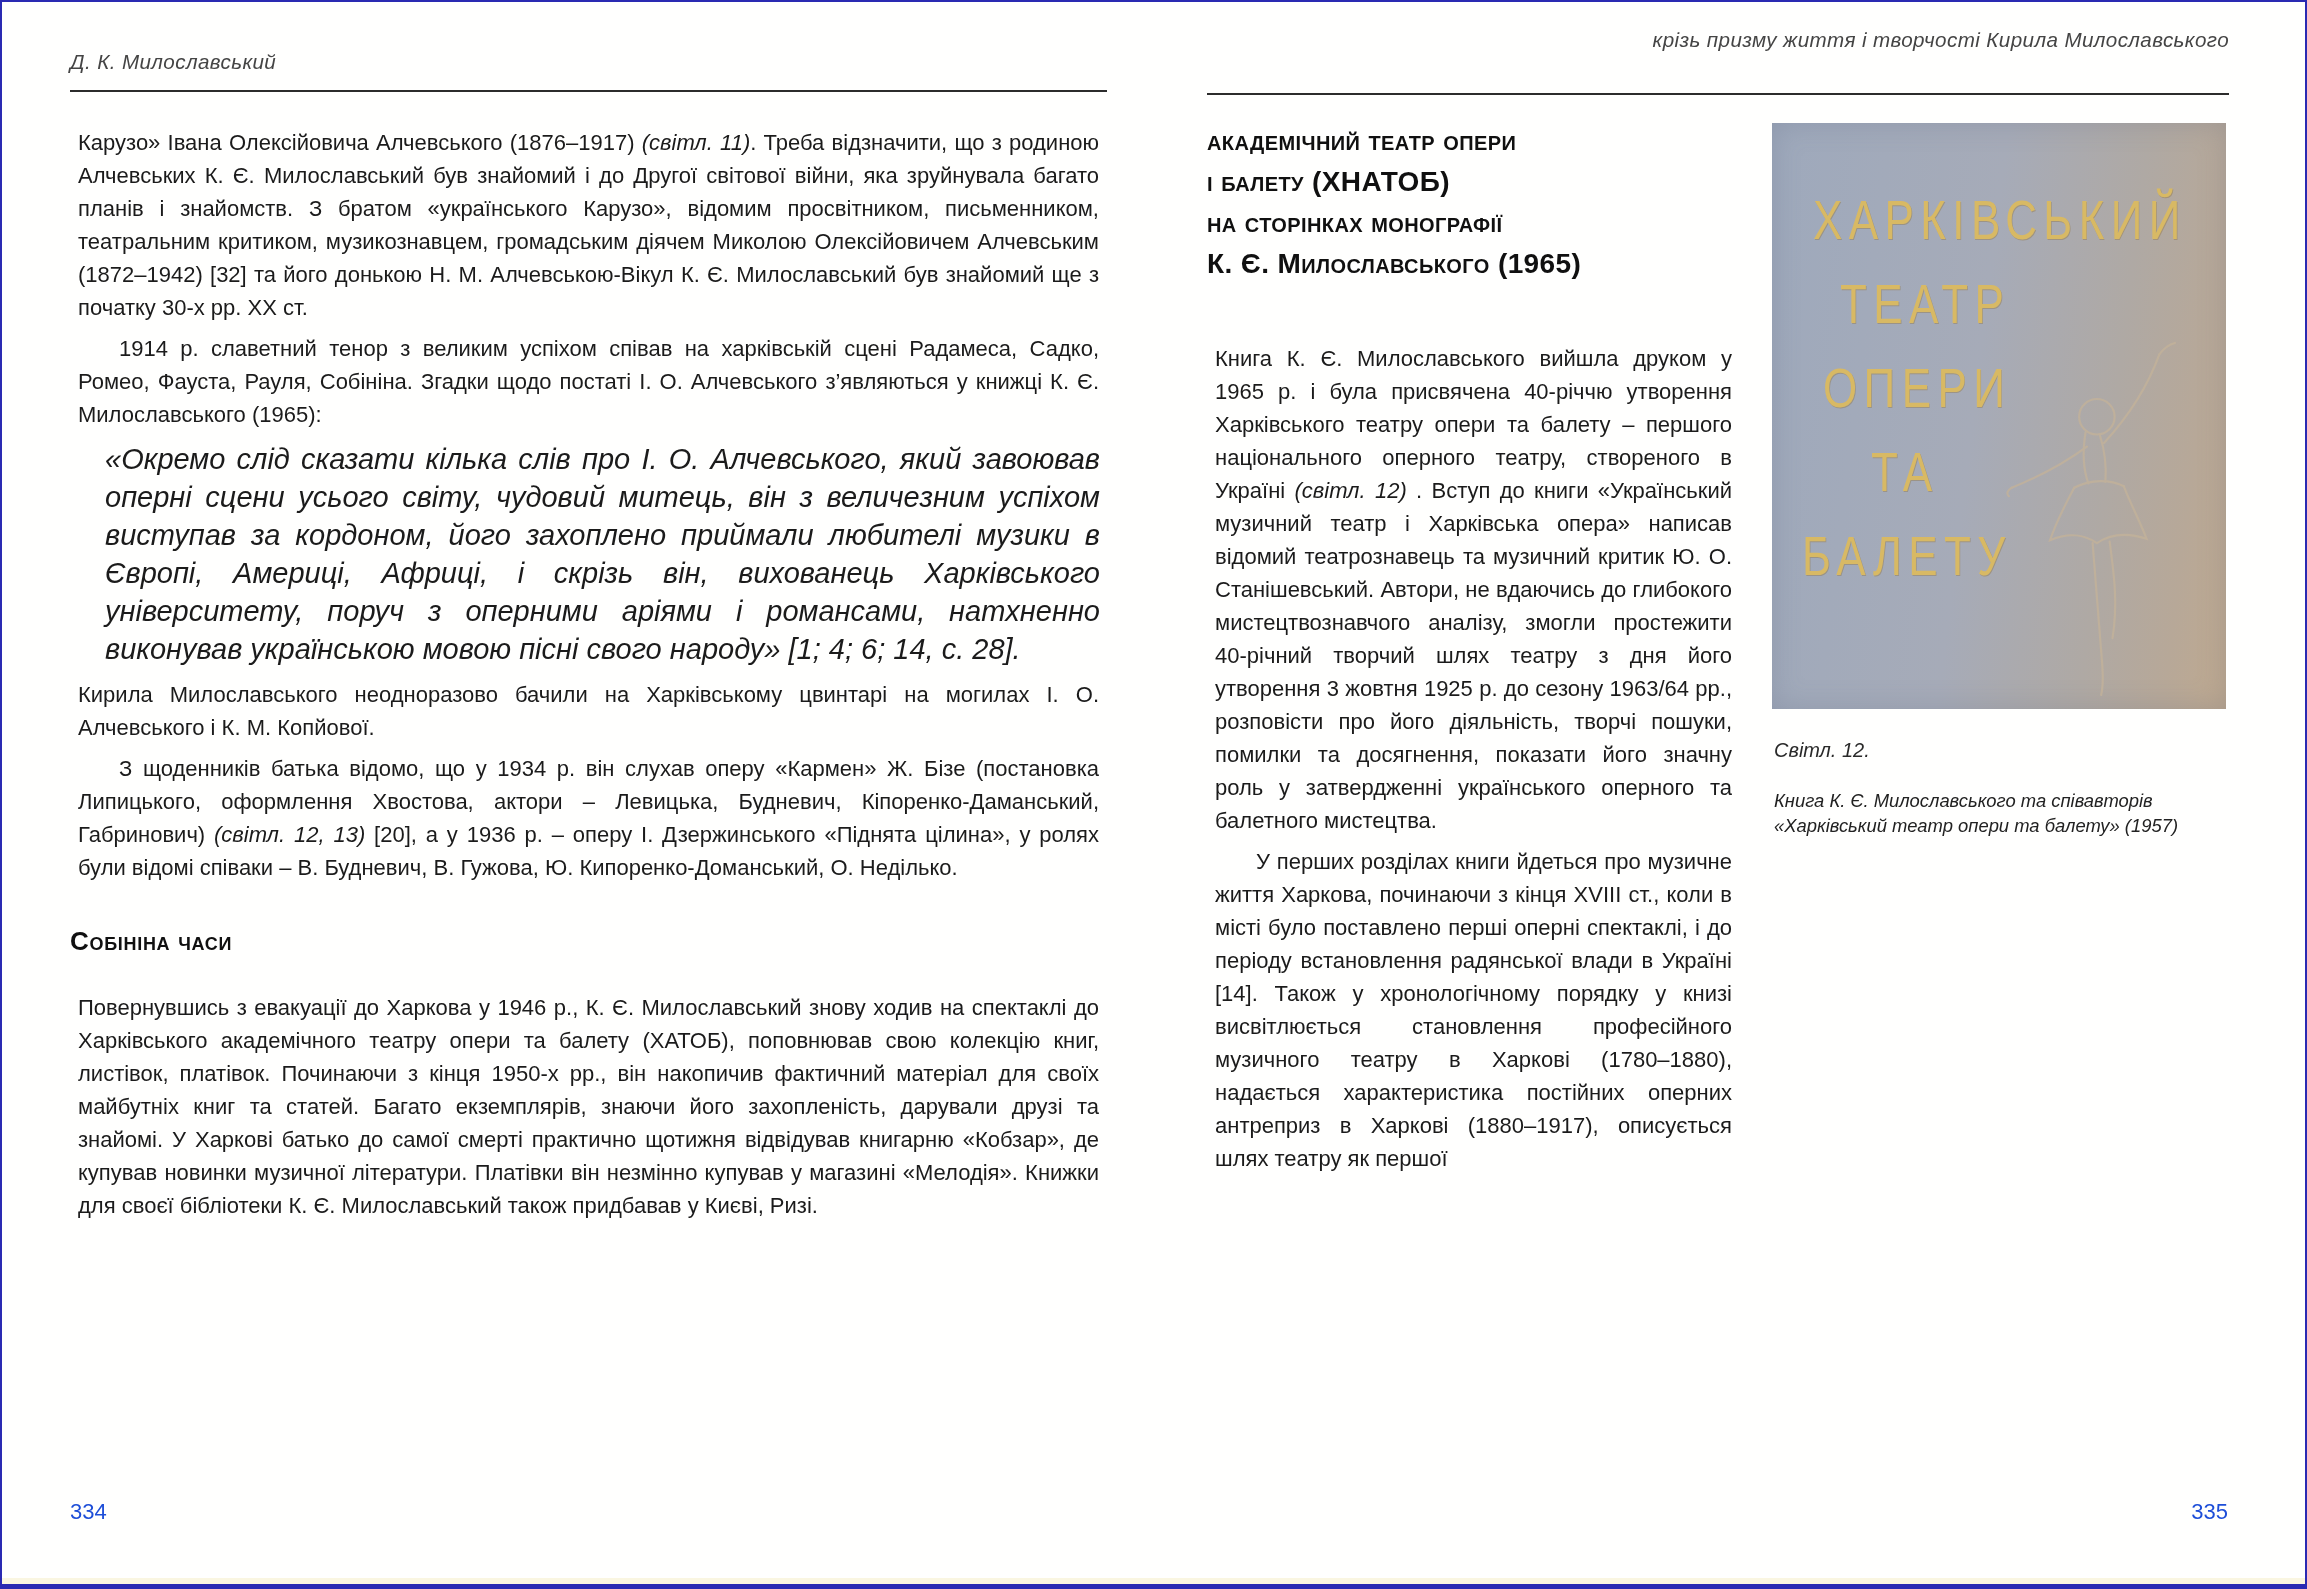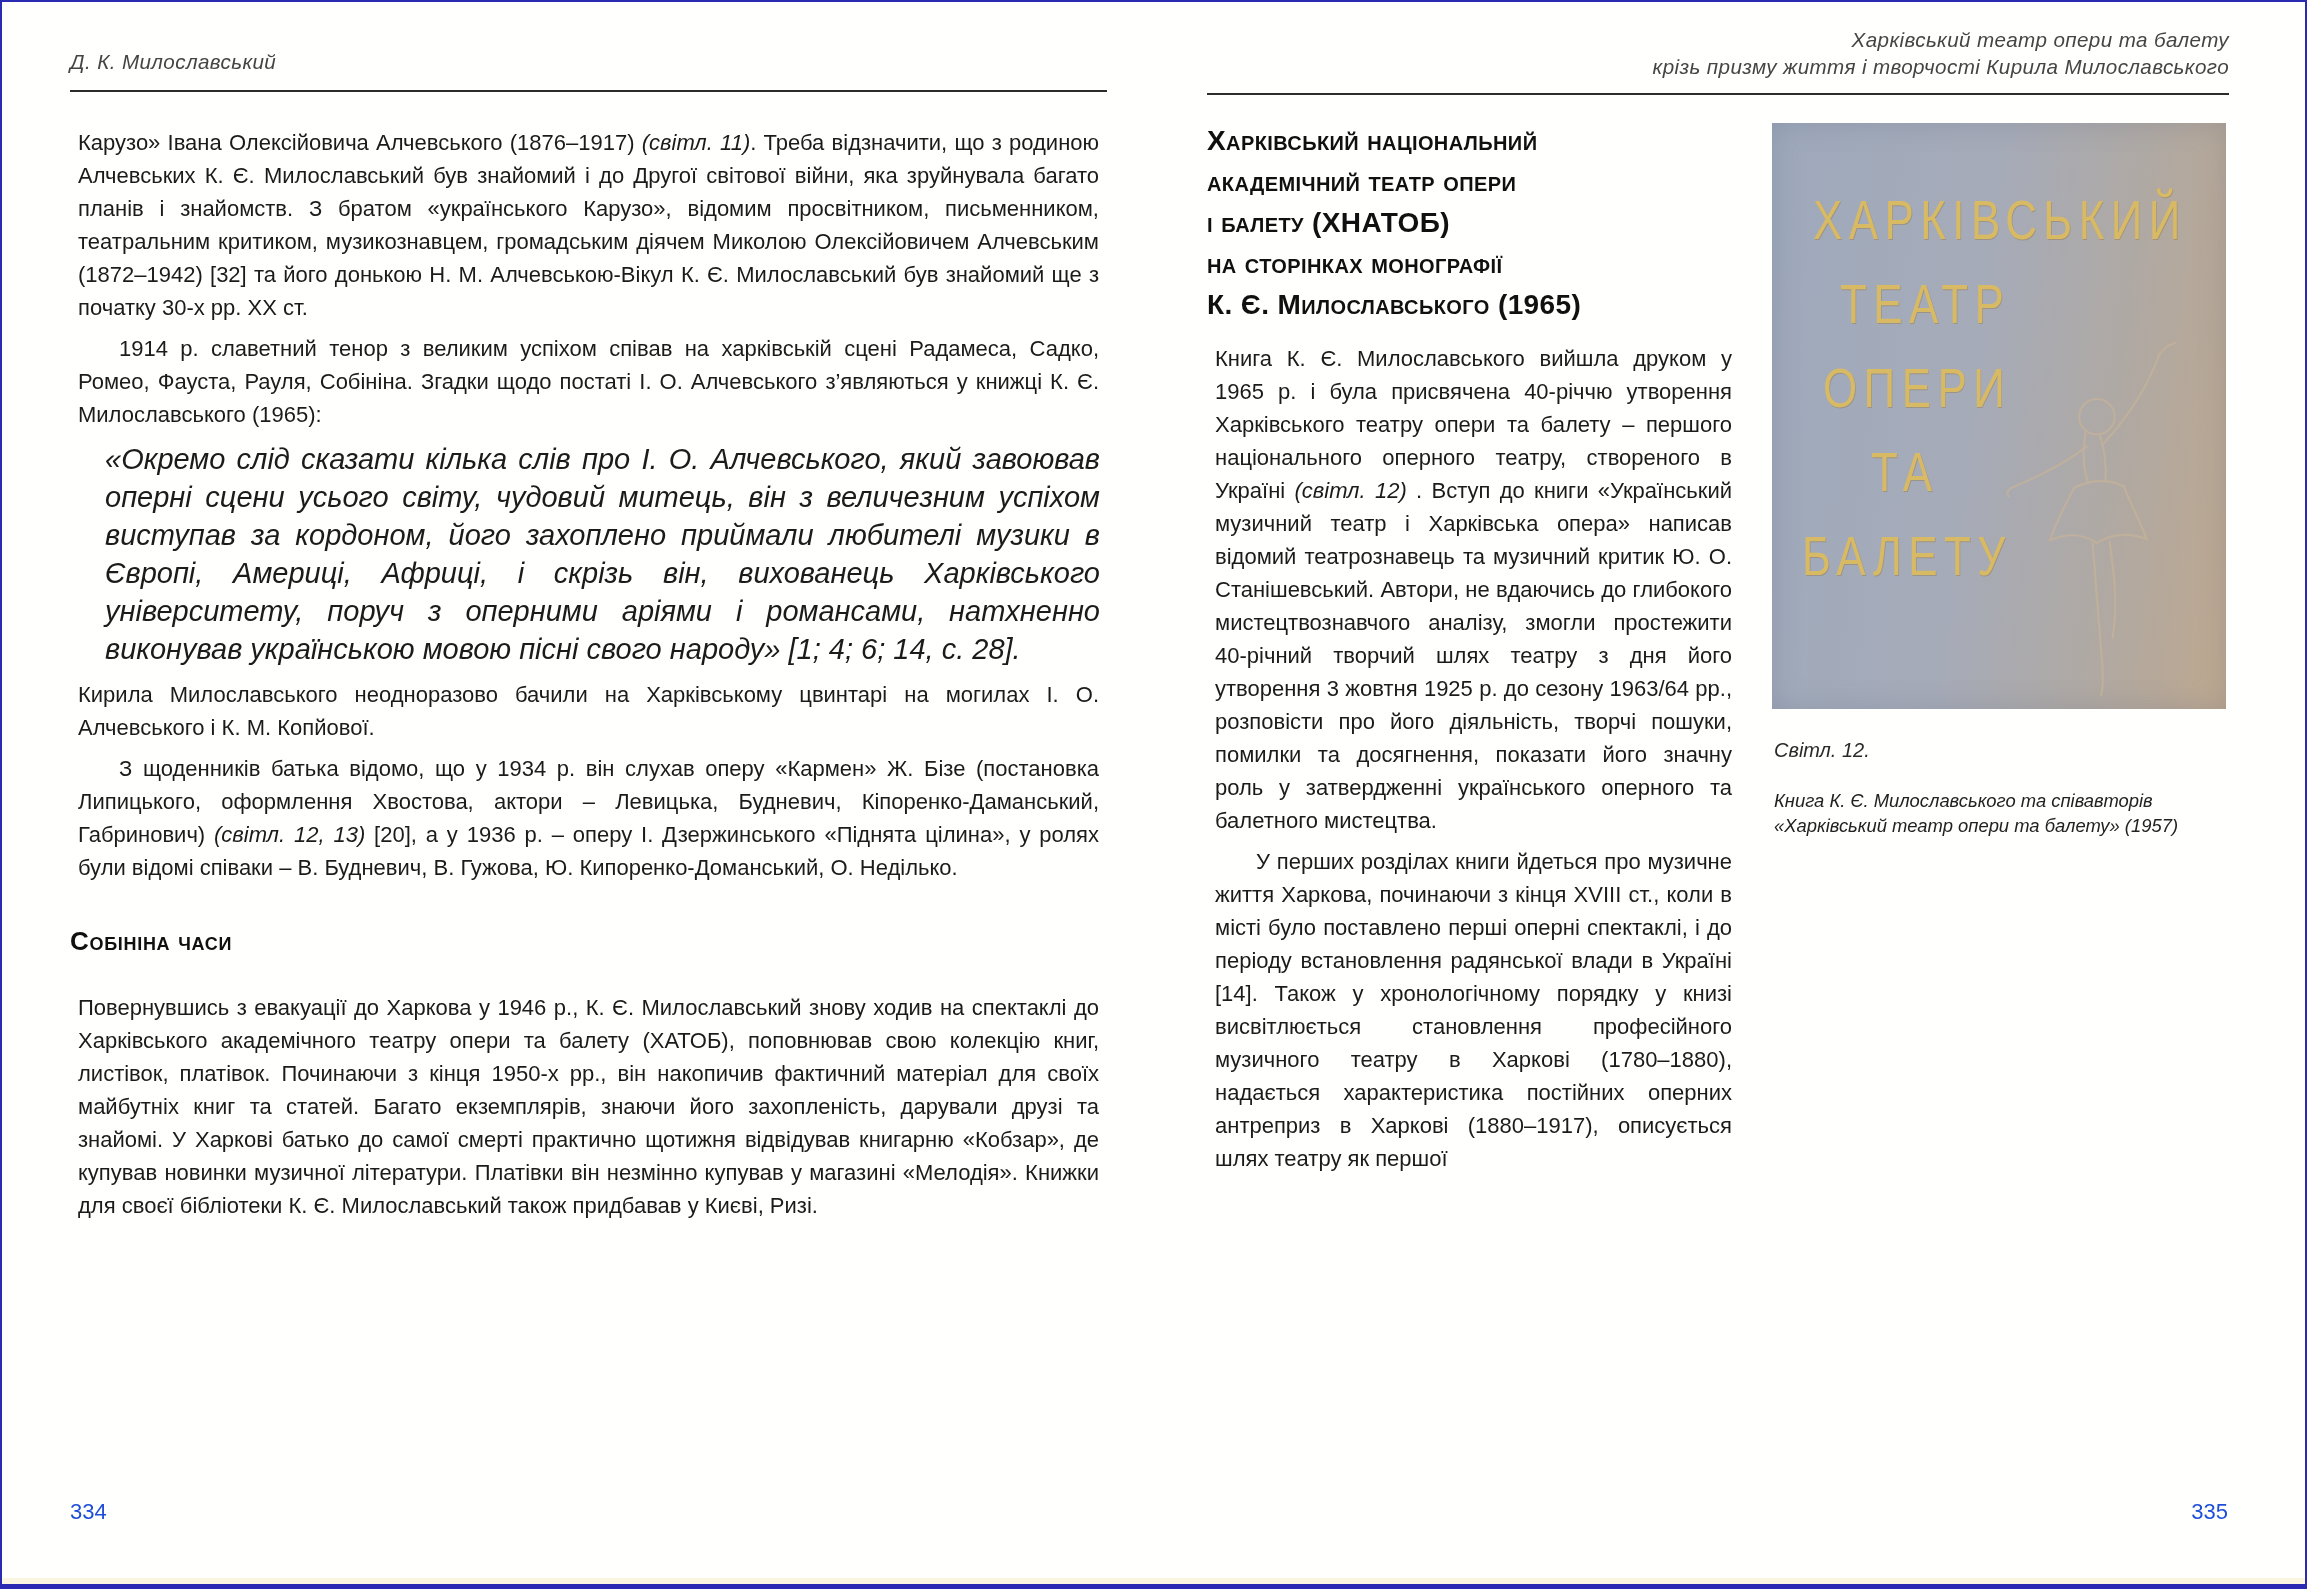--- a/index.html
+++ b/index.html
@@ -122,27 +122,25 @@
     <p class="indent"><span>З щоденників батька відомо, що у 1934 р. він слухав оперу «Кармен» Ж. Бізе (постановка Липицького, оформлення Хвостова, актори – Левицька, Будневич, Кіпоренко-Даманський, Габринович) </span><i>(світл. 12, 13)</i><span> [20], а у 1936 р. – оперу І. Дзержинського «Піднята цілина», у ролях були відомі співаки – В. Будневич, В. Гужова, Ю. Кипоренко-Доманський, О. Неділько.</span></p>
 
     <div class="sec-head">Собініна часи</div>
 
     <p>Повернувшись з евакуації до Харкова у 1946 р., К. Є. Милославський знову ходив на спектаклі до Харківського академічного театру опери та балету (ХАТОБ), поповнював свою колекцію книг, листівок, платівок. Починаючи з кінця 1950-х рр., він накопичив фактичний матеріал для своїх майбутніх книг та статей. Багато екземплярів, знаючи його захопленість, дарували друзі та знайомі. У Харкові батько до самої смерті практично щотижня відвідував книгарню «Кобзар», де купував новинки музичної літератури. Платівки він незмінно купував у магазині «Мелодія». Книжки для своєї бібліотеки К. Є. Милославський також придбавав у Києві, Ризі.</p>
   </div>
 
   <div class="pagenum pn-left">334</div>
 
   <div class="running-right">
-    <div>Харківський театр опери та балету</div>
     <div>крізь призму життя і творчості Кирила Милославського</div>
   </div>
   <div class="rule-right"></div>
 
   <div class="title-right">
-    <div>Харківський національний</div>
     <div>академічний театр опери</div>
     <div>і балету (ХНАТОБ)</div>
     <div>на сторінках монографії</div>
     <div>К. Є. Милославського (1965)</div>
   </div>
 
   <div class="col-right">
     <p><span>Книга К. Є. Милославського вийшла друком у 1965 р. і була присвячена 40-річчю утворення Харківського театру опери та балету – першого національного оперного театру, створеного в Україні </span><i>(світл. 12)</i><span> . Вступ до книги «Український музичний театр і Харківська опера» написав відомий театрознавець та музичний критик Ю. О. Станішевський. Автори, не вдаючись до глибокого мистецтвознавчого аналізу, змогли простежити 40-річний творчий шлях театру з дня його утворення 3 жовтня 1925 р. до сезону 1963/64 рр., розповісти про його діяльність, творчі пошуки, помилки та досягнення, показати його значну роль у затвердженні українського оперного та балетного мистецтва.</span></p>
     <p class="indent">У перших розділах книги йдеться про музичне життя Харкова, починаючи з кінця XVIII ст., коли в місті було поставлено перші оперні спектаклі, і до періоду встановлення радянської влади в Україні [14]. Також у хронологічному порядку у книзі висвітлюється становлення професійного музичного театру в Харкові (1780–1880), надається характеристика постійних оперних антреприз в Харкові (1880–1917), описується шлях театру як першої</p>
   </div>

